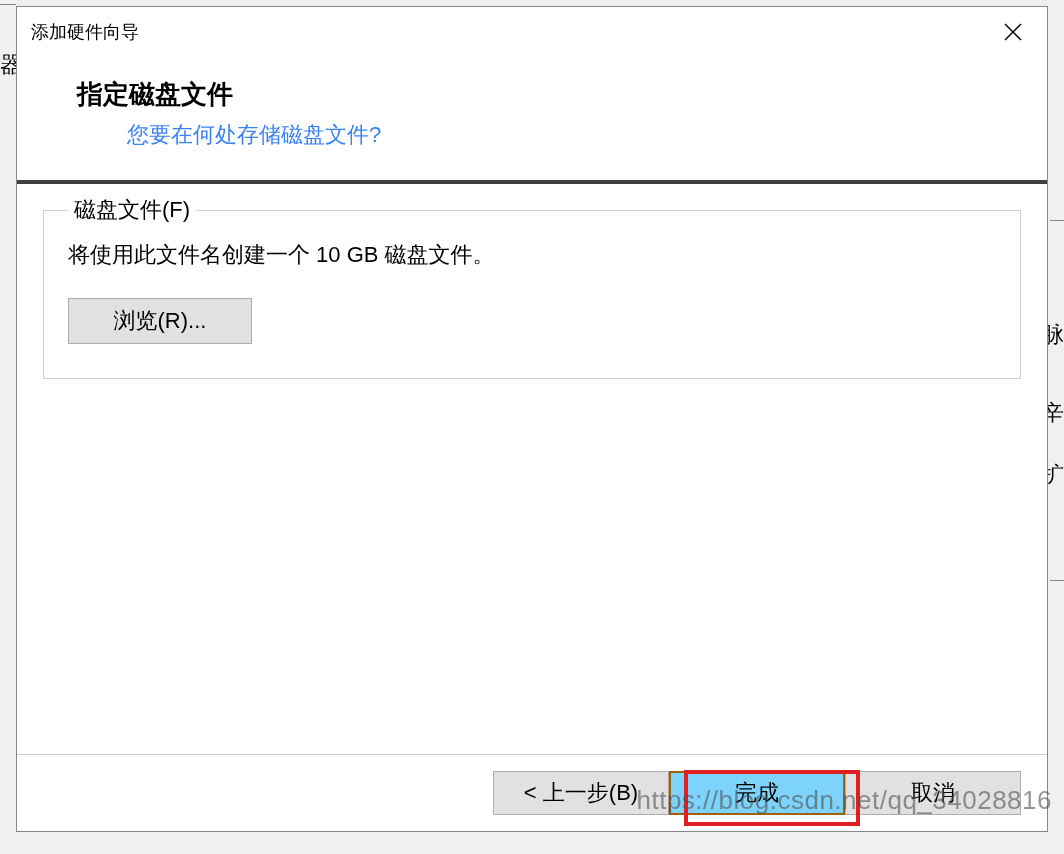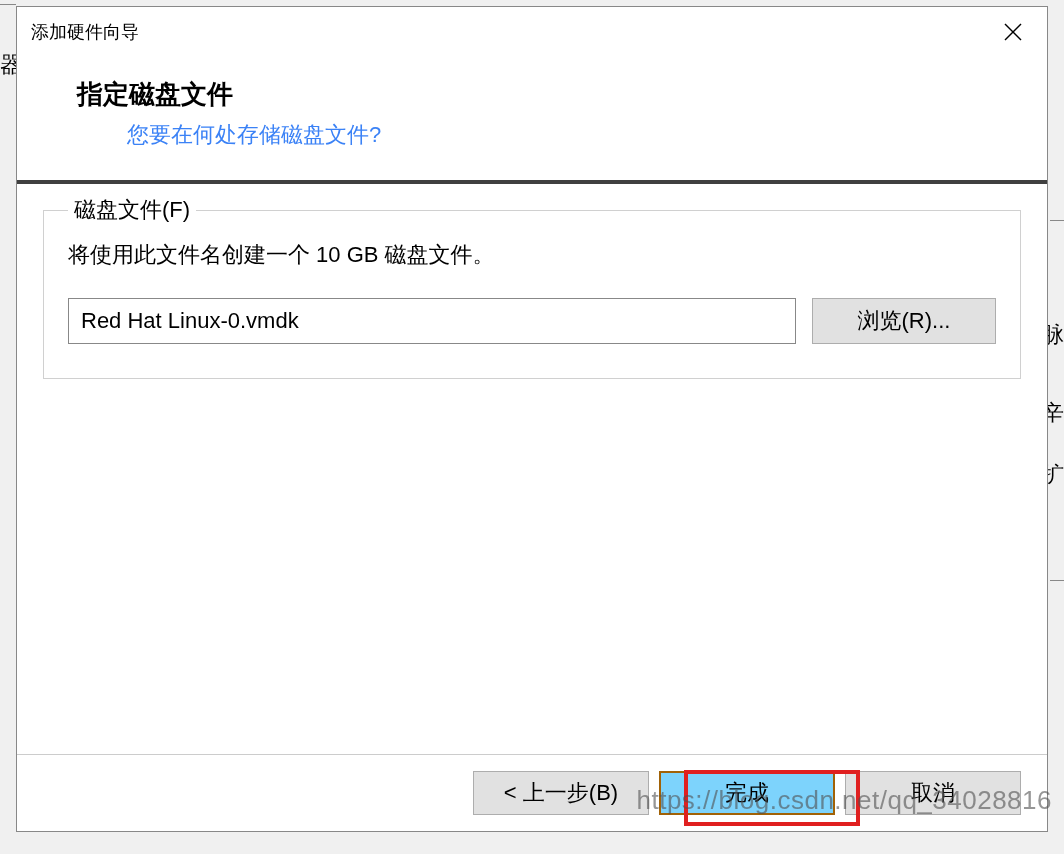--- a/index.html
+++ b/index.html
@@ -127,21 +127,20 @@
       border: 1px solid #adadad;
       background: #e1e1e1;
       font-size: 22px;
       font-family: Liberation Sans, sans-serif;
       cursor: pointer;
     }
     .button-row {
       padding: 16px 26px 16px 26px;
       display: flex;
       justify-content: flex-end;
-      gap: 10px;
       border-top: 1px solid #ccc;
     }
     .wizard-button {
       width: 176px;
       height: 44px;
       border: 1px solid #adadad;
       background: #e1e1e1;
       font-size: 22px;
       font-family: inherit;
       cursor: pointer;
@@ -197,21 +196,20 @@
   <div class="header-section">
     <div class="header-title">指定磁盘文件</div>
     <div class="header-subtitle">您要在何处存储磁盘文件?</div>
   </div>
 
   <div class="content-section">
     <div class="fieldset">
       <div class="fieldset-legend">磁盘文件(F)</div>
       <div class="fieldset-desc">将使用此文件名创建一个 10 GB 磁盘文件。</div>
       <div class="input-row">
-        <input type="text" class="file-input" value="Red Hat Linux-0.vmdk" style="">
         <button class="browse-button">浏览(R)...</button>
       </div>
     </div>
   </div>
 
   <div class="button-row">
     <button class="wizard-button">&lt; 上一步(B)</button>
     <button class="wizard-button focused">完成</button>
     <button class="wizard-button">取消</button>
   </div>

